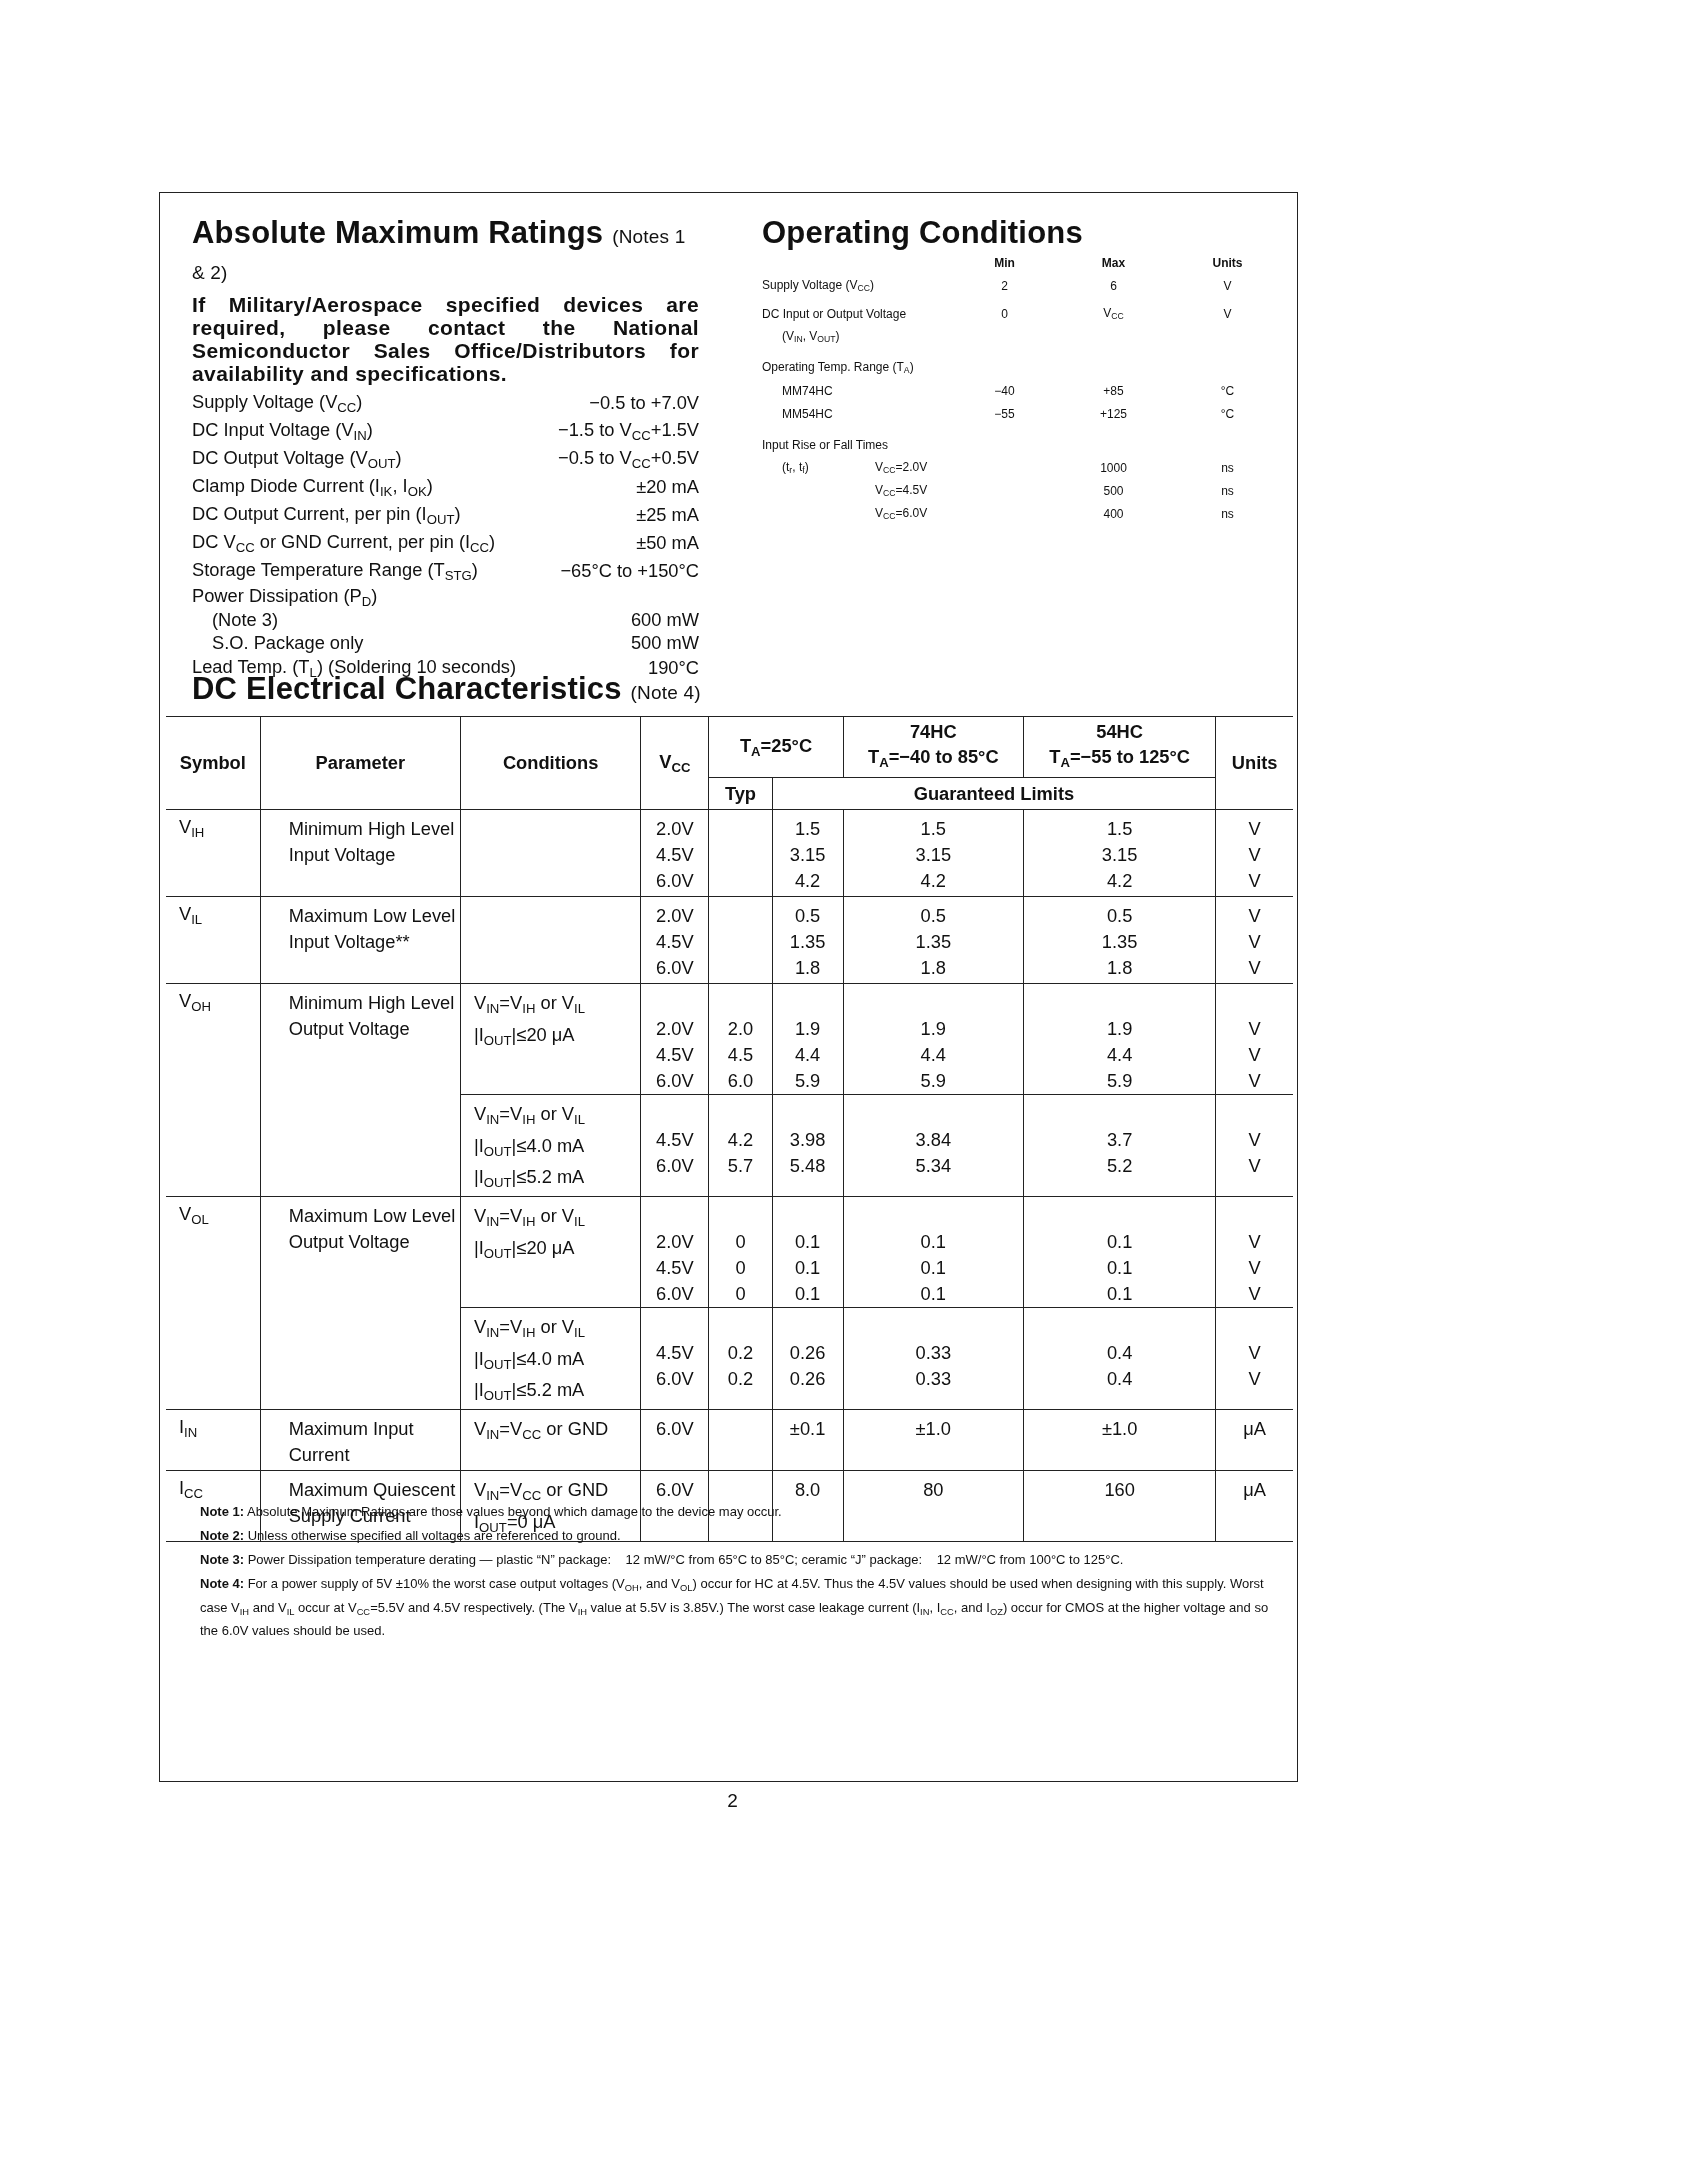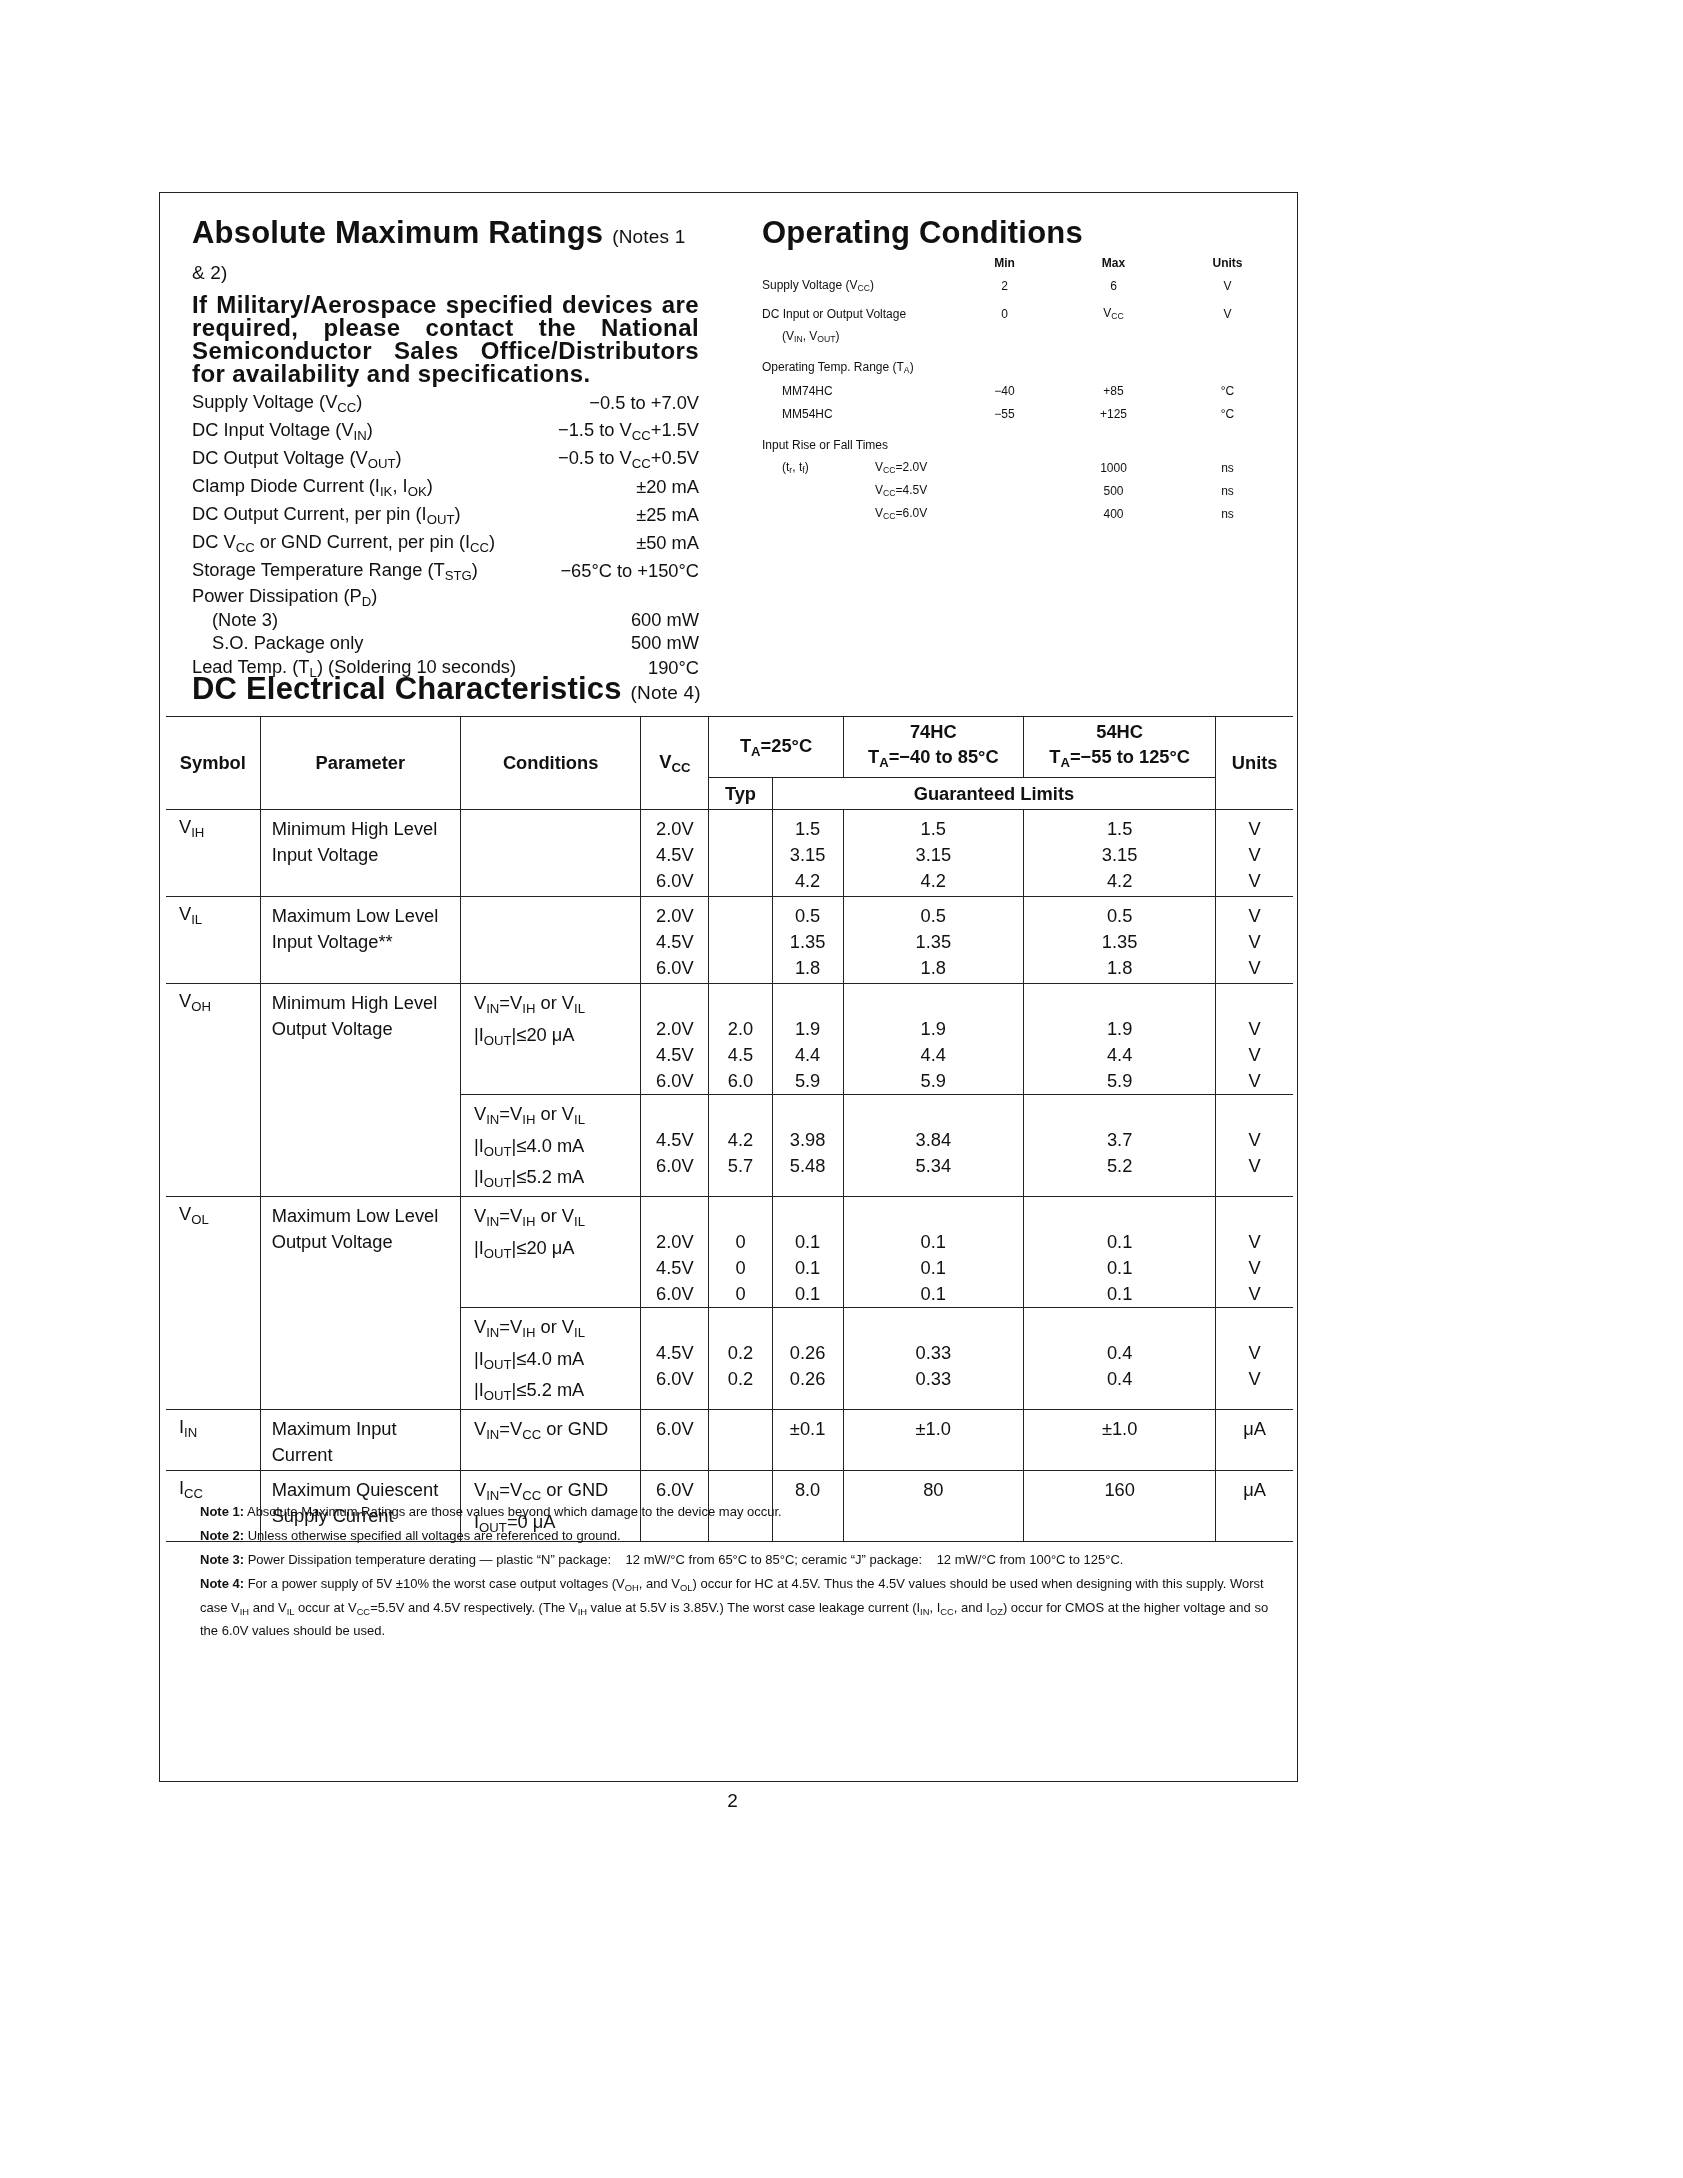--- a/index.html
+++ b/index.html
@@ -4,21 +4,21 @@
 <style>
   html, body { margin:0; padding:0; background:#ffffff; }
   body { width:1683px; height:2178px; position:relative; font-family:"Liberation Sans", sans-serif; color:#111; }
   .frame { position:absolute; left:159px; top:192px; width:1139px; height:1590px; border:1.5px solid #222; box-sizing:border-box; }
   .pageno { position:absolute; top:1790px; left:0; width:1465px; text-align:center; font-size:19px; }
   h2 { margin:0; font-size:31px; font-weight:bold; letter-spacing:0.2px; }
   h2 .note { font-size:19px; font-weight:normal; }
   sub { font-size:0.72em; vertical-align:-0.28em; }
 
   .amr { position:absolute; left:32px; top:22px; width:507px; }
-  .amr .warn { font-weight:bold; font-size:24px; line-height:23px; text-align:justify; text-align-last:left; margin-top:6px; letter-spacing:0.4px; }
+  .amr .warn { font-weight:bold; font-size:21px; line-height:23px; text-align:justify; text-align-last:left; margin-top:6px; letter-spacing:0.4px; }
   .amr .row { display:flex; justify-content:space-between; font-size:18.3px; height:28px; align-items:center; }
   .amr .row.sub { height:23px; padding-left:20px; }
   .amr .row.tight { height:23px; }
 
   .oc { position:absolute; left:602px; top:22px; width:515px; }
   .oc table { border-collapse:collapse; font-size:12px; width:100%; }
   .oc td, .oc th { padding:0; height:23px; }
   .oc th { font-weight:bold; }
   .oc .c-min { width:89px; text-align:center; }
   .oc .c-max { width:129px; text-align:center; }
@@ -29,21 +29,21 @@
   .dc { position:absolute; left:6px; top:523px; width:1127px; border-collapse:collapse; font-size:18.3px; }
   .dc th, .dc td { border-left:1.5px solid #222; border-right:1.5px solid #222; padding:0; vertical-align:top; }
   .dc th:first-child, .dc td:first-child { border-left:none; }
   .dc th:last-child, .dc td:last-child { border-right:none; }
   .dc thead tr:first-child th { border-top:1.5px solid #222; }
   .dc th { font-weight:bold; vertical-align:middle; text-align:center; }
   .dc tr.grp td { border-top:1.5px solid #222; }
   .dc .hsub th { border-top:1.5px solid #222; }
   .dc tbody tr:last-child td { border-bottom:1.5px solid #222; }
   .dc .sym { padding-left:13px; padding-top:6px; }
-  .dc .par { padding-left:11px; padding-top:6px; line-height:26px; }
+  .dc .par { padding-left:28px; padding-top:6px; line-height:26px; }
   .dc .cond { padding-left:13px; padding-top:6px; line-height:26px; }
   .dc .num { text-align:center; padding-top:6px; line-height:26px; }
   .dc .vcc { text-align:center; padding-top:6px; line-height:26px; }
   .dc .sp { display:block; }
   .dc .empty-line { display:block; height:26px; }
 
   .notes { position:absolute; left:40px; top:1309px; width:1079px; font-size:13px; line-height:19px; }
   .notes p { margin:0 0 5px 0; }
   .notes b { font-weight:bold; }
 </style>

